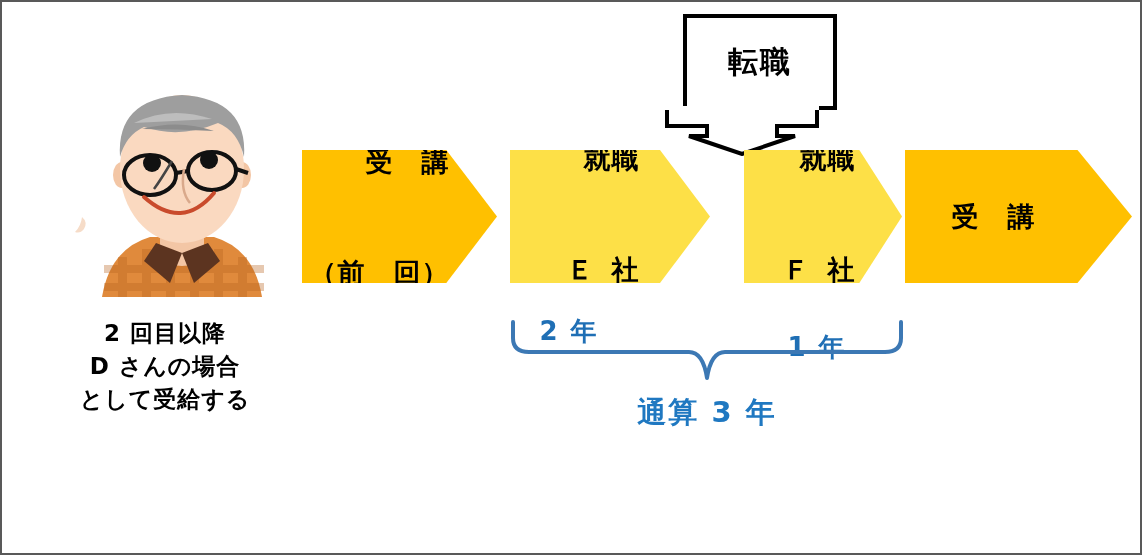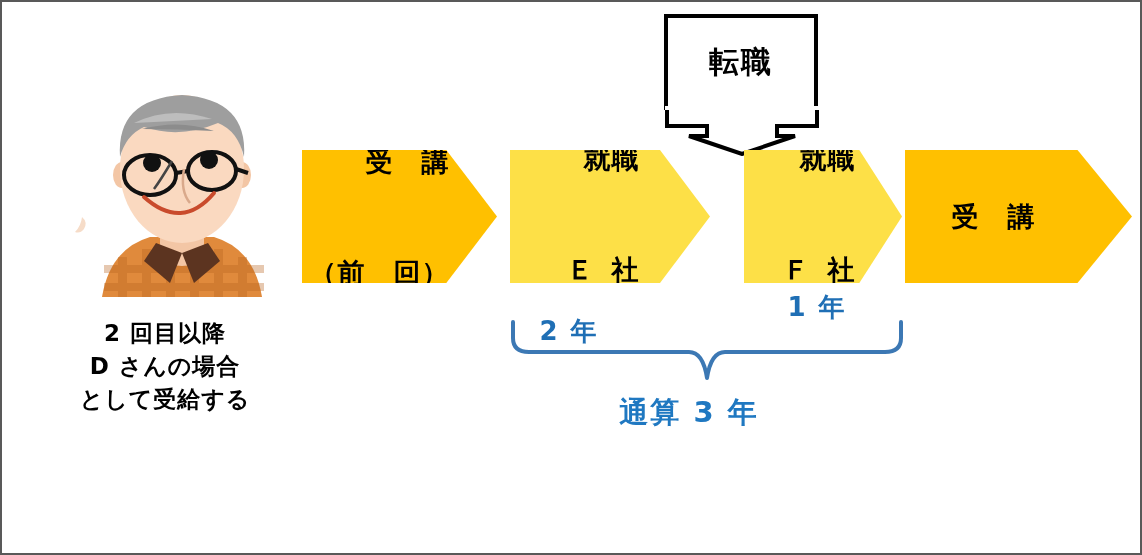--- a/index.html
+++ b/index.html
@@ -45,42 +45,42 @@
   #chev-1{left:300px;width:195px;padding-right:40px;
     clip-path:polygon(0 0,74% 0,100% 50%,74% 100%,0 100%);}
   #chev-2{left:508px;width:200px;padding-right:44px;
     clip-path:polygon(0 0,75% 0,100% 50%,75% 100%,0 100%);}
   #chev-3{left:742px;width:158px;padding-right:38px;
     clip-path:polygon(0 0,73% 0,100% 50%,73% 100%,0 100%);}
   #chev-4{left:903px;width:227px;padding-right:50px;
     clip-path:polygon(0 0,76% 0,100% 50%,76% 100%,0 100%);}
 
   
-  #callout{position:absolute;left:662px;top:12px;width:154px;height:96px;
+  #callout{position:absolute;left:681px;top:12px;width:154px;height:96px;
     border:4px solid #000;background:#fff;box-sizing:border-box;
     display:flex;align-items:center;justify-content:center;
     font-family:"DejaVu Sans","Liberation Sans",sans-serif;
     font-weight:700;font-size:30px;color:#000;letter-spacing:2px;}
   #callout-tail{position:absolute;left:663px;top:104px;width:154px;height:50px;}
 
   
   .year-lbl{
     position:absolute;top:288px;
     color:#1F6FB5;font-weight:700;font-size:26px;
     font-family:"DejaVu Sans","Liberation Sans",sans-serif;
     letter-spacing:2px;text-align:center;
   }
   #year-1{left:512px;width:110px;margin-top:24px;}
-  #year-2{left:760px;width:110px;}
+  #year-2{left:760px;width:110px;margin-top:40px;}
 
   #brace{position:absolute;left:505px;top:318px;width:400px;height:62px;}
 
   
   #summary{
-    position:absolute;left:437px;top:388px;width:500px;
+    position:absolute;left:455px;top:388px;width:500px;
     text-align:center;color:#1F78C1;
     font-family:"DejaVu Sans","Liberation Sans",sans-serif;
     font-weight:700;font-size:29px;line-height:44px;letter-spacing:2px;
   }
 </style>
 </head>
 <body>
 
 <div id="canvas">
 

